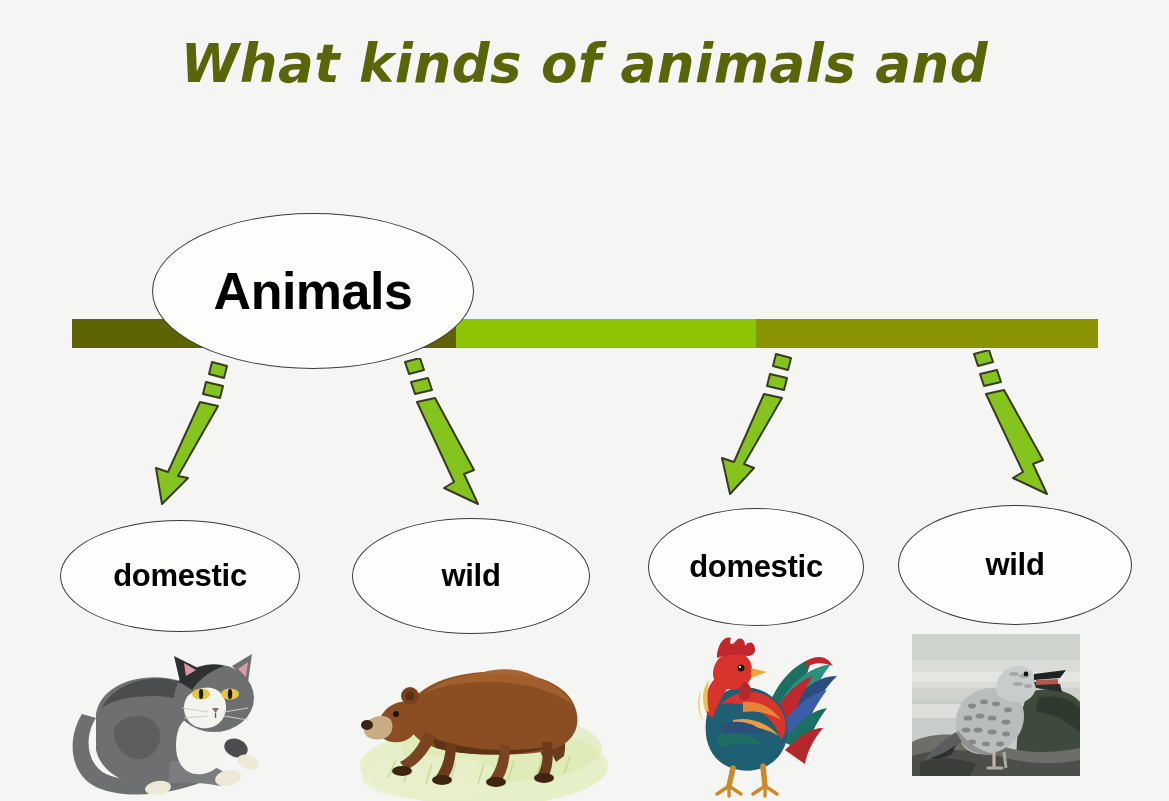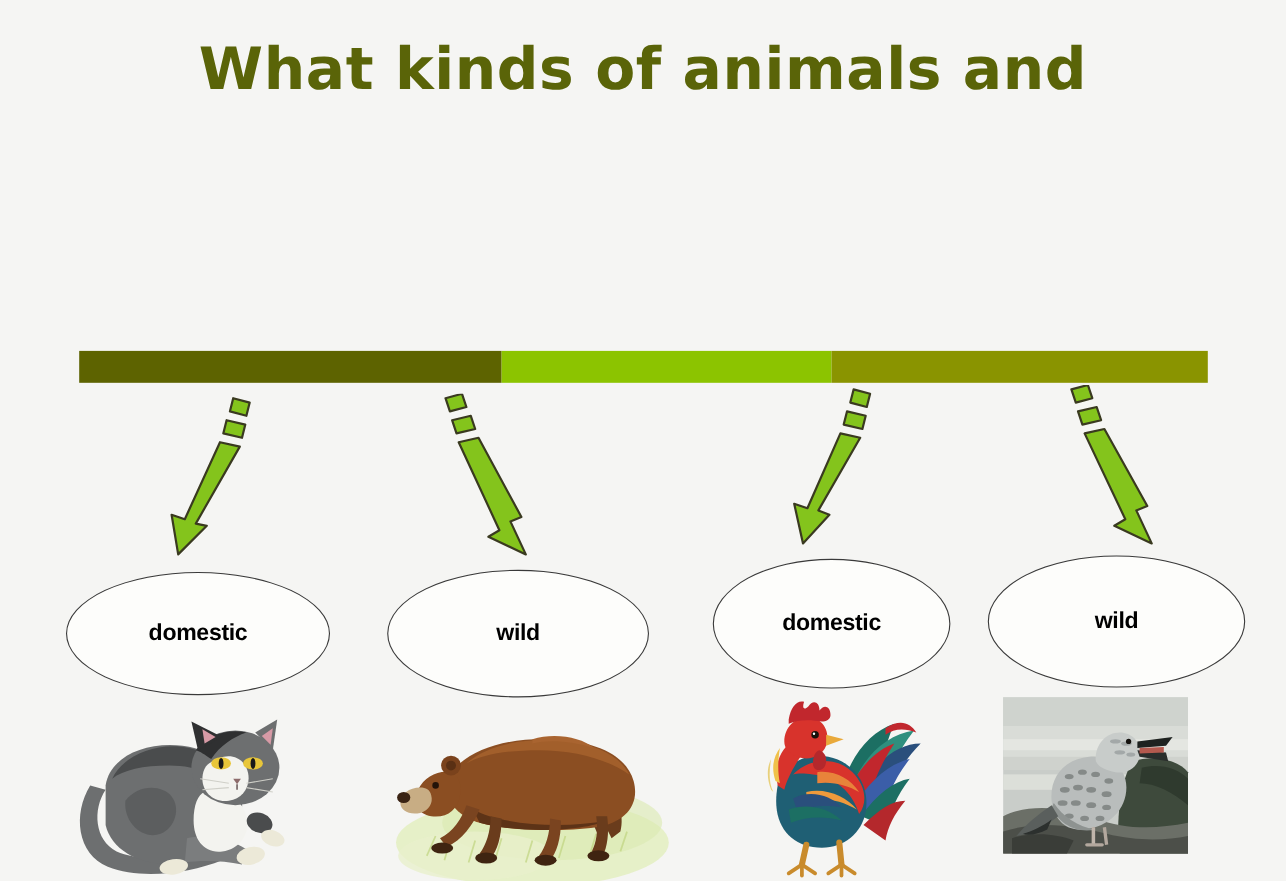--- a/index.html
+++ b/index.html
@@ -23,21 +23,21 @@
     top: 26px;
     width: 1169px;
     text-align: center;
     color: #5a6408;
     font-family: "DejaVu Sans", sans-serif;
     font-weight: bold;
     font-size: 53px;
     line-height: 1.42;
     letter-spacing: 0.5px;
   }
-  #title .tline { display: block; }
+  #title .tline { display: block; font-style: italic; }
 
   
   .band {
     position: absolute;
     top: 319px;
     height: 29px;
   }
   .band-left  { left: 72px;  width: 384px; background: #5d6300; }
   .band-mid   { left: 456px; width: 300px; background: #8cc400; }
   .band-right { left: 756px; width: 342px; background: #8a9400; }
@@ -50,21 +50,21 @@
     border-radius: 50%;
     box-sizing: border-box;
     display: flex;
     align-items: center;
     justify-content: center;
     color: #000000;
     font-weight: bold;
     font-family: "Liberation Sans", sans-serif;
   }
   .ellipse.top { font-size: 52px; letter-spacing: -0.5px; }
-  .ellipse.bottom { font-size: 21px; letter-spacing: -0.3px; }
+  .ellipse.bottom { font-size: 31px; letter-spacing: -0.3px; }
 
   #ell-animals  { left: 152px; top: 213px; width: 322px; height: 156px; z-index: 5; }
   #ell-birds    { left: 716px; top: 213px; width: 318px; height: 152px; z-index: 5; }
   #ell-dom-1    { left: 60px;  top: 520px; width: 240px; height: 112px; z-index: 5; }
   #ell-wild-1   { left: 352px; top: 518px; width: 238px; height: 116px; z-index: 5; }
   #ell-dom-2    { left: 648px; top: 508px; width: 216px; height: 118px; z-index: 5; }
   #ell-wild-2   { left: 898px; top: 505px; width: 234px; height: 120px; z-index: 5; }
 
   
   .arrow { position: absolute; z-index: 3; }
@@ -115,20 +115,23 @@
   </svg>
 
   <svg class="arrow" style="left:955px; top:350px; width:110px; height:150px;" viewBox="0 0 110 150">
     <g stroke="#3a3a20" stroke-width="2" fill="#84c41c" stroke-linejoin="round">
       <polygon points="19,4 34,0 38,12 23,16"></polygon>
       <polygon points="25,24 42,20 46,32 29,36"></polygon>
       <polygon points="31,44 49,40 88,110 78,114 92,144 58,128 68,122"></polygon>
     </g>
   </svg>
 
+  <div class="ellipse top" id="ell-animals">
+    <span>Animals</span>
+  </div>
 
   <div class="ellipse bottom" id="ell-dom-1">
     <span>domestic</span>
   </div>
   <div class="ellipse bottom" id="ell-wild-1">
     <span>wild</span>
   </div>
   <div class="ellipse bottom" id="ell-dom-2">
     <span>domestic</span>
   </div>

